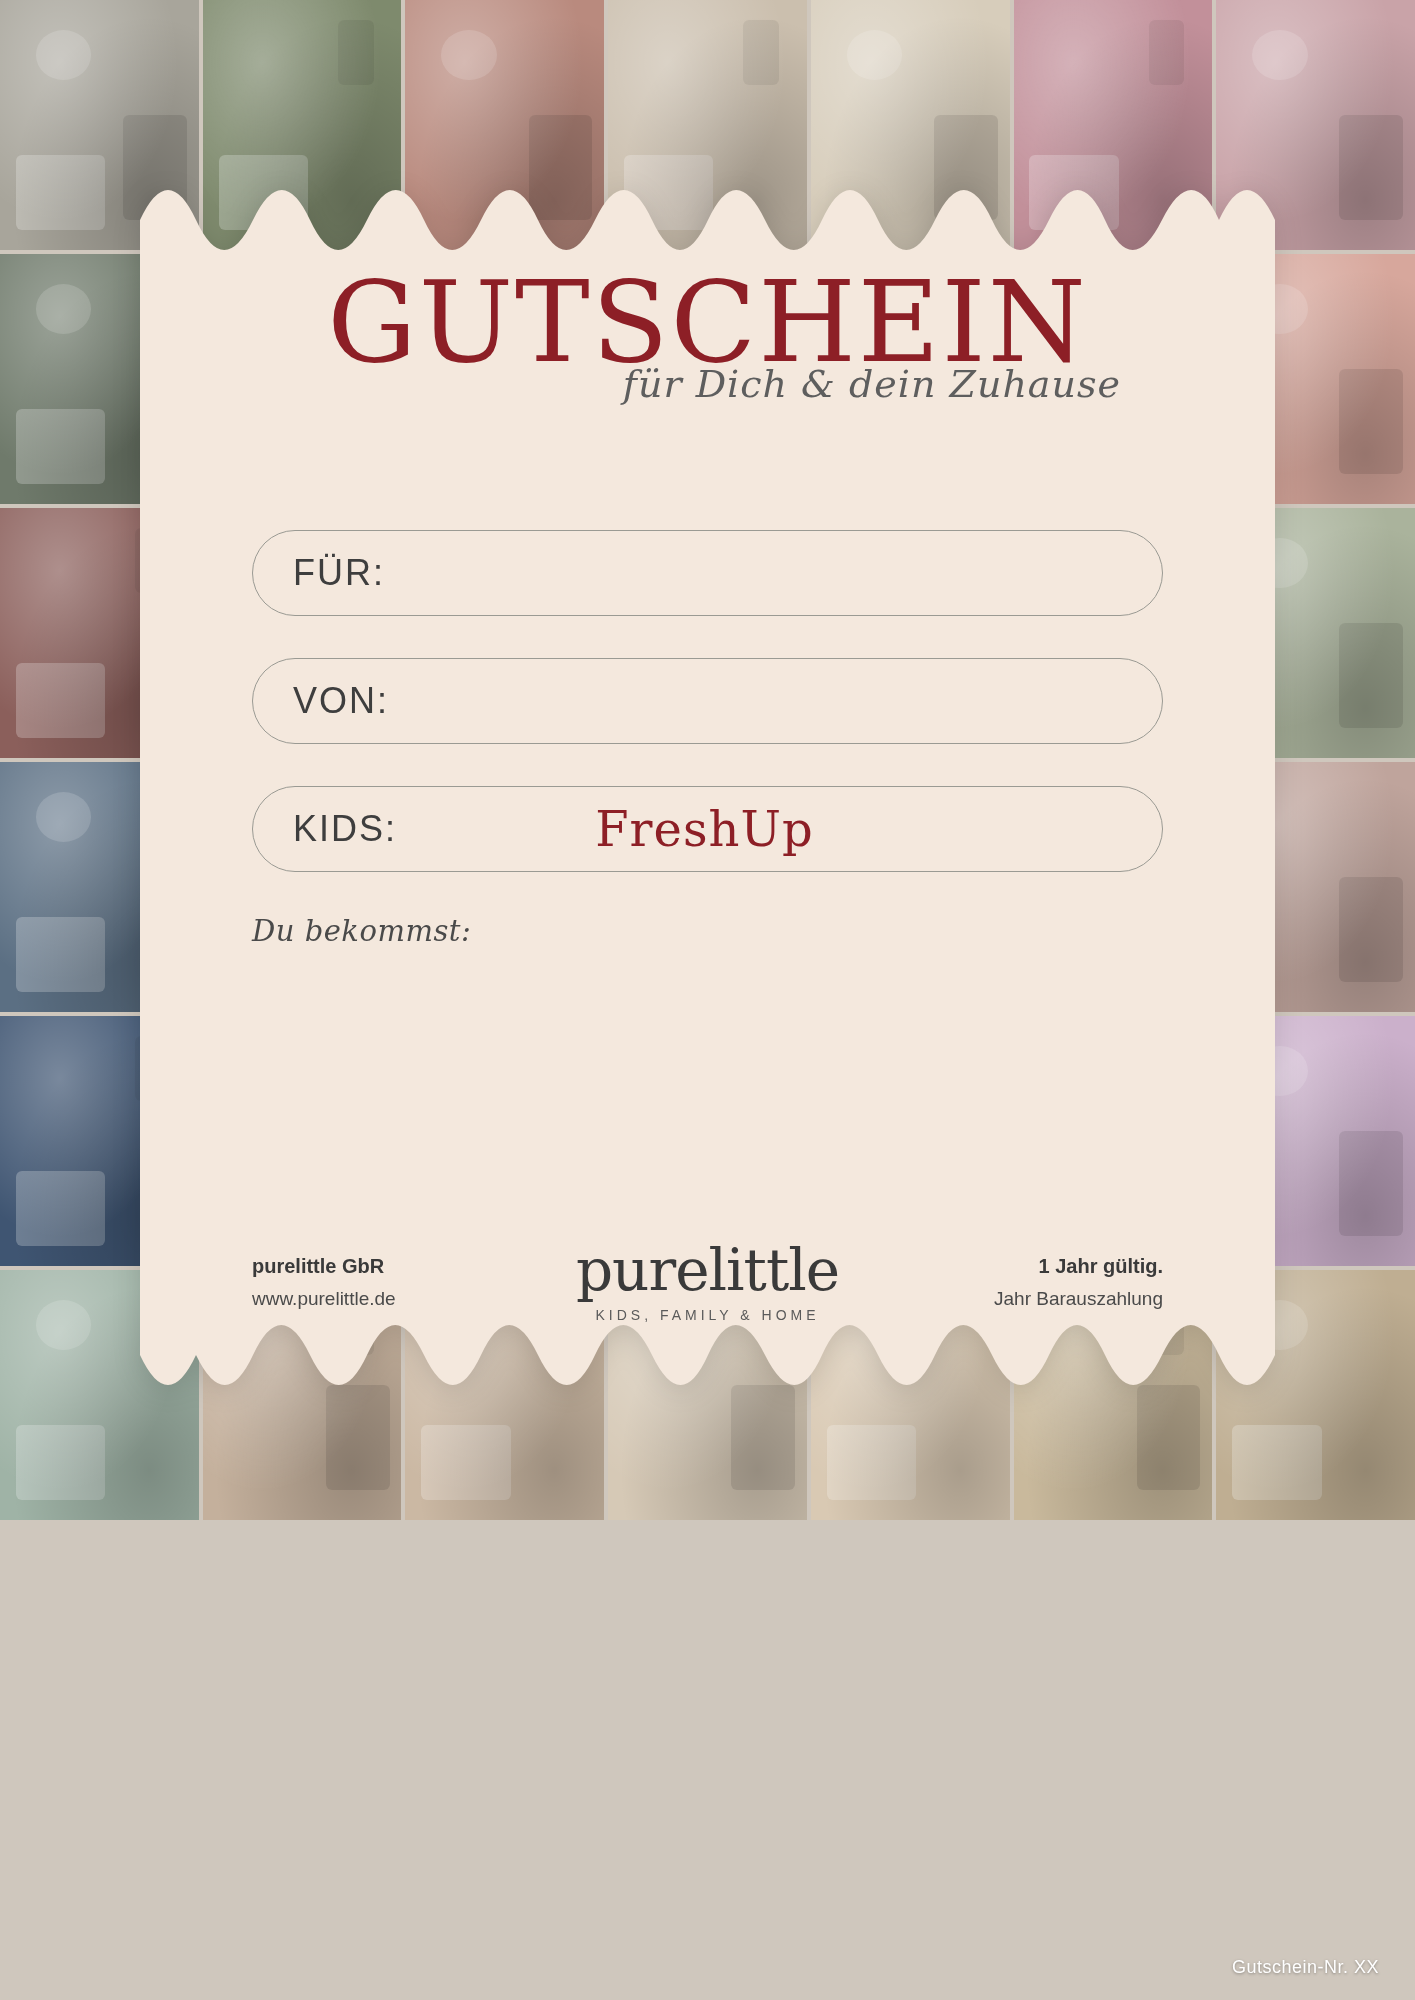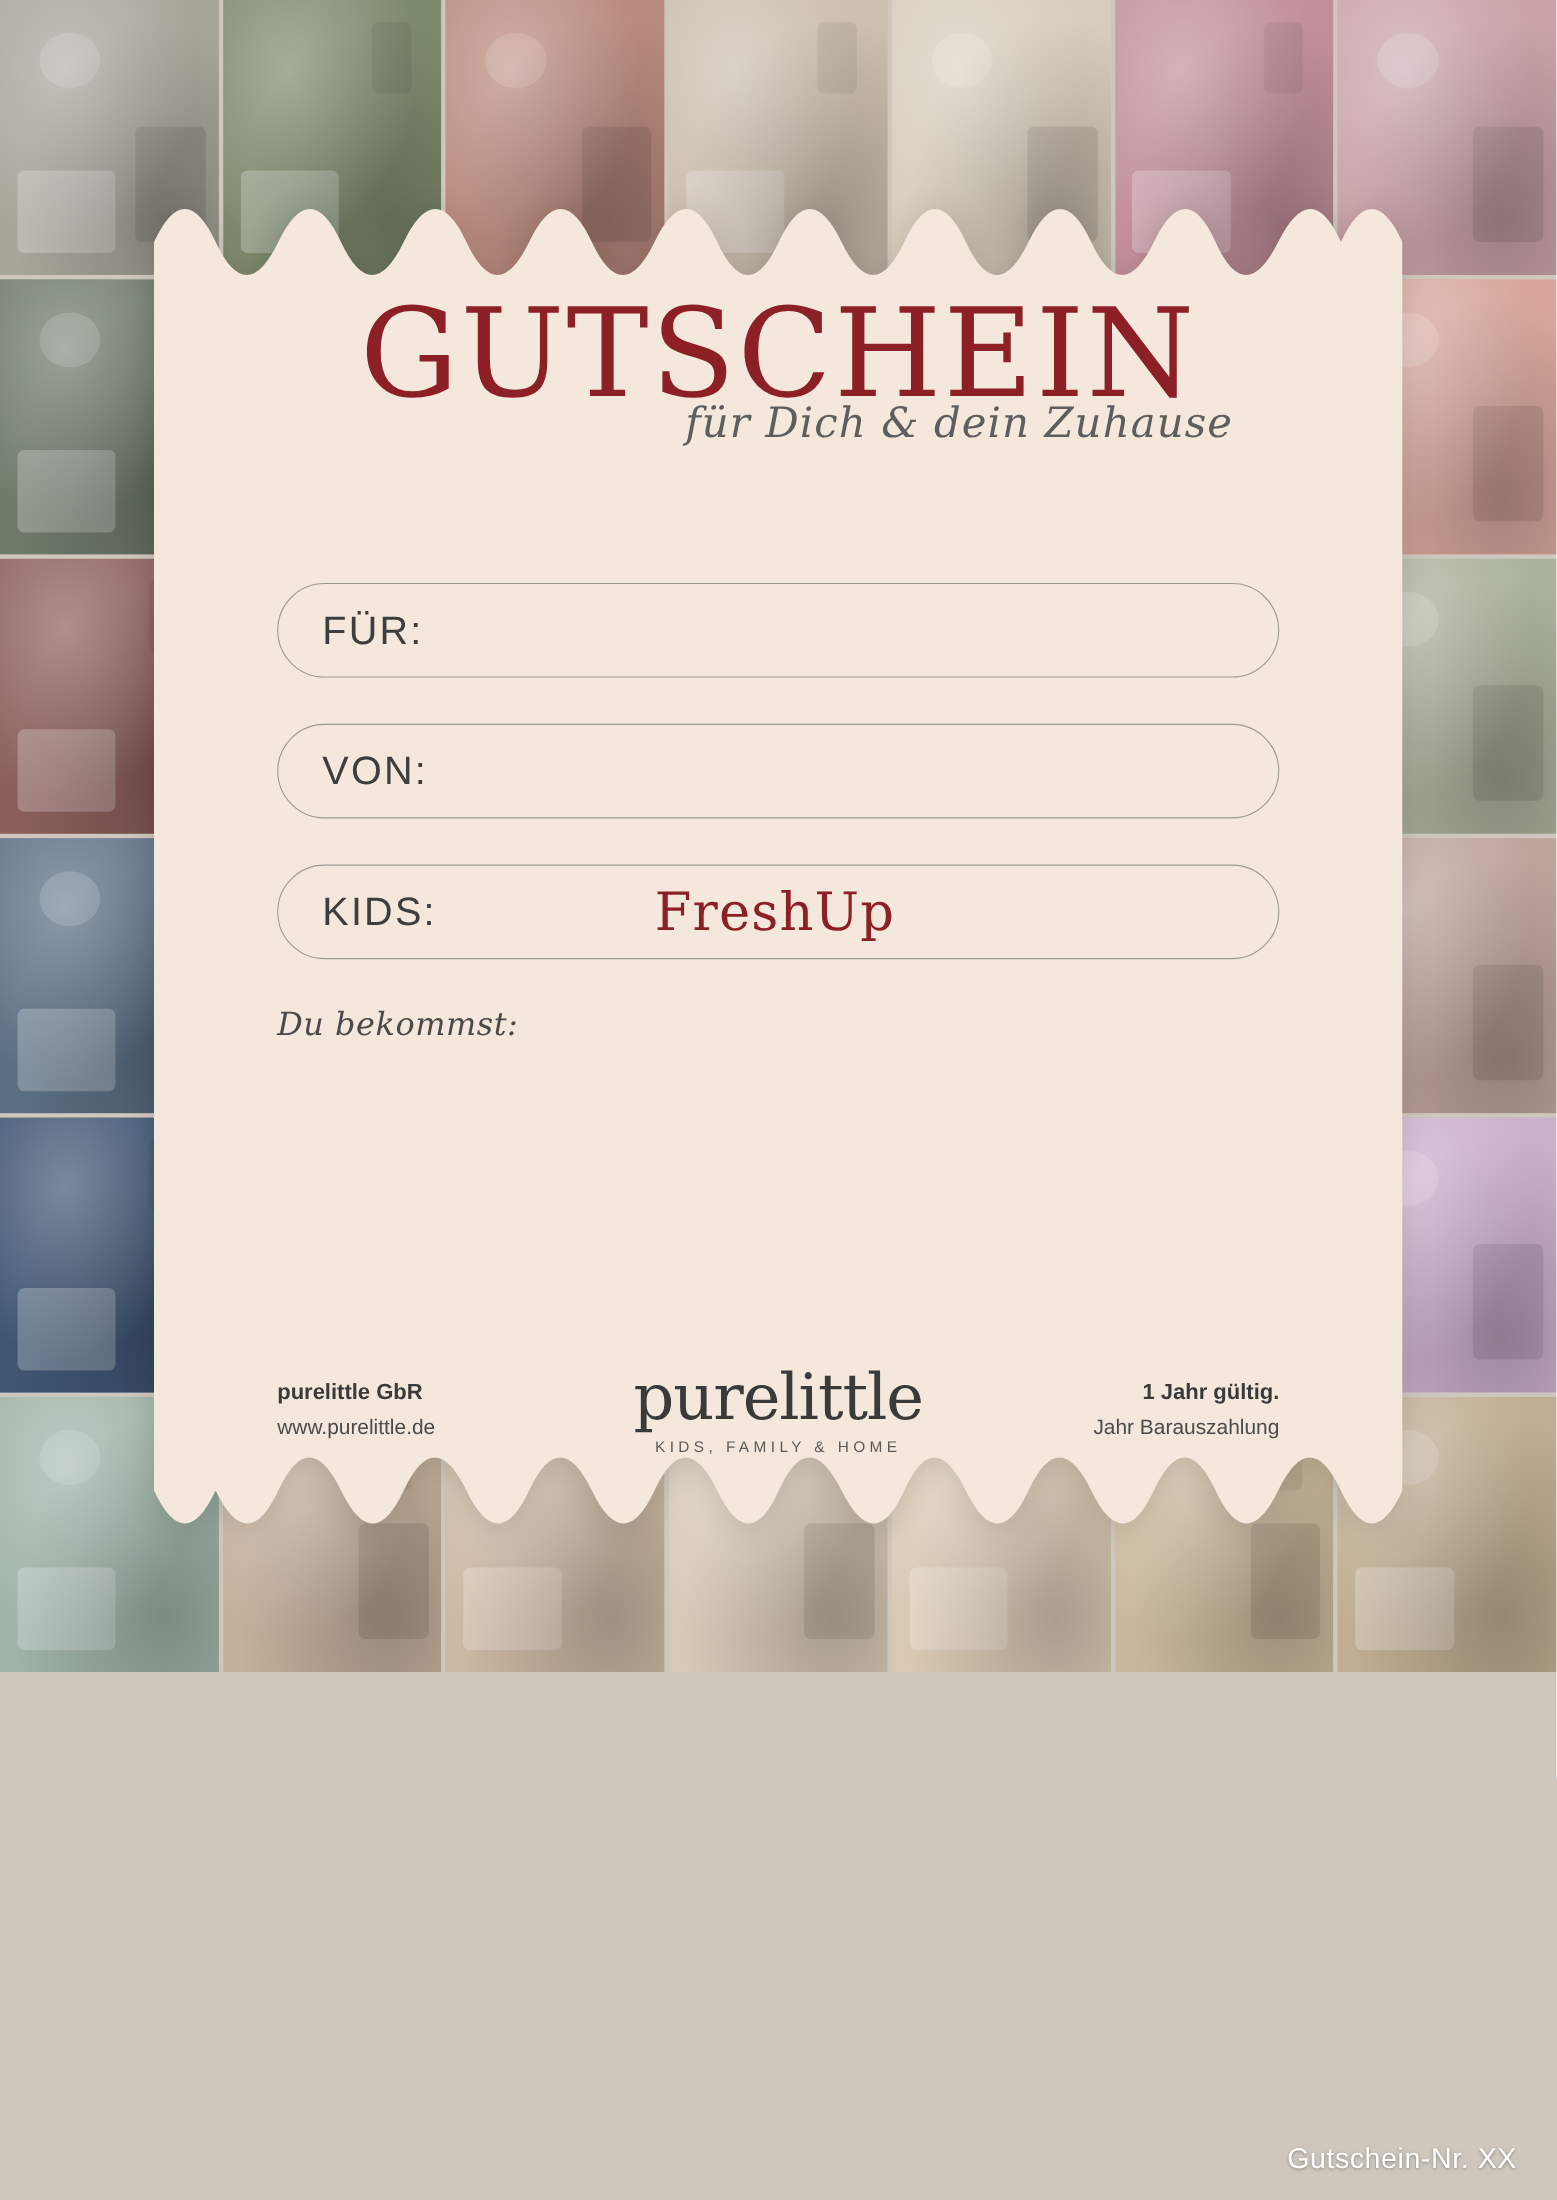--- a/index.html
+++ b/index.html
@@ -199,21 +199,21 @@
     letter-spacing: 4px;
     color: #5a5a5a;
     margin-top: 8px;
   }
 
   
   .voucher-no {
     position: absolute;
     right: 36px;
     bottom: 22px;
-    font-size: 26px;
+    font-size: 18px;
     color: #ffffff;
     letter-spacing: .5px;
     text-shadow: 0 1px 3px rgba(0,0,0,.35);
   }
 </style>
 </head>
 <body>
 
 <div class="voucher">
 

